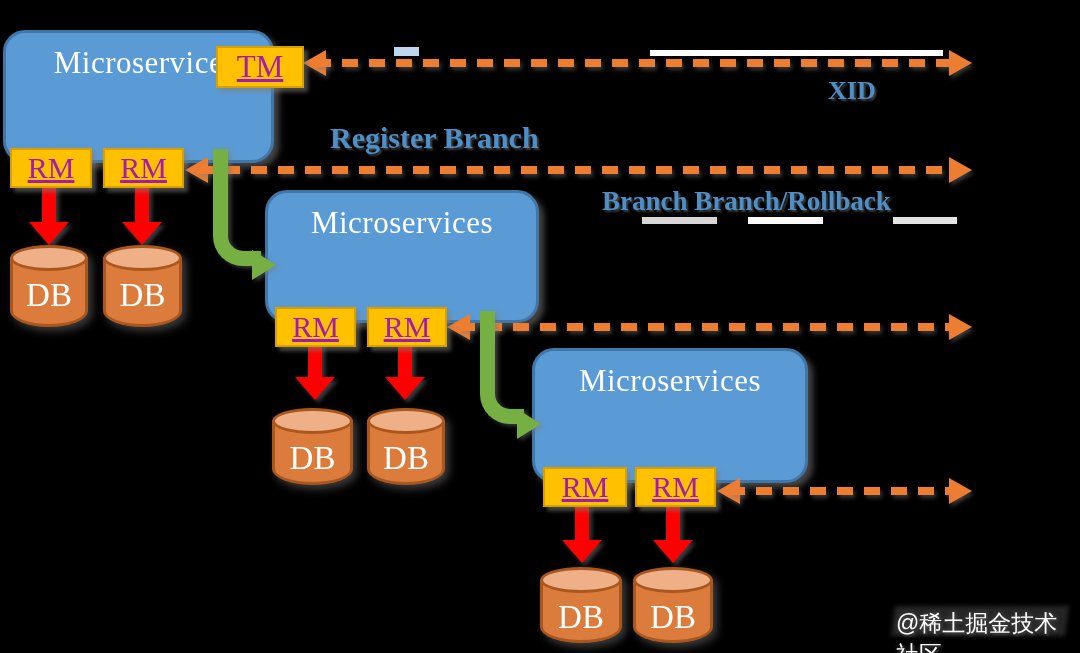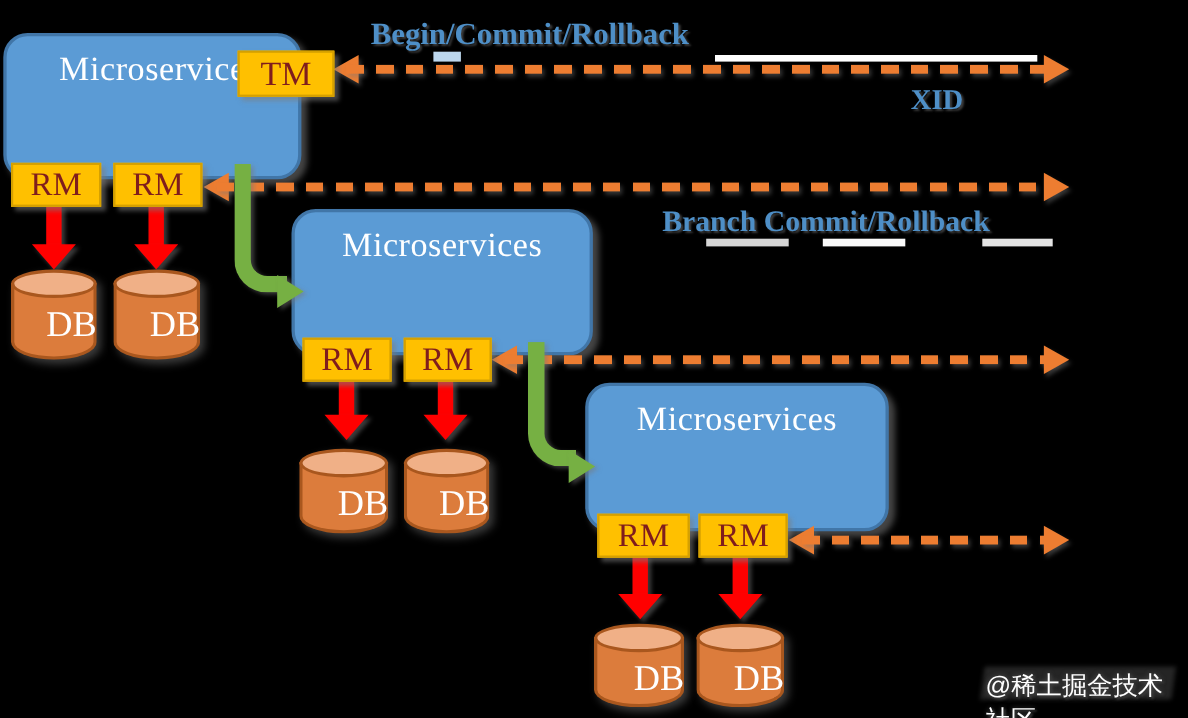--- a/index.html
+++ b/index.html
@@ -4,35 +4,35 @@
 <style>
   html,body{margin:0;padding:0;background:#000;}
   .canvas{position:relative;width:1080px;height:653px;background:#000;overflow:hidden;
           font-family:"Liberation Serif","DejaVu Serif",serif;}
   
   .bluebox{position:absolute;background:var(--blue-box);border:3px solid var(--blue-border);
            border-radius:22px;box-shadow:5px 5px 6px rgba(125,125,125,.55);
            color:#fff;text-align:center;z-index:1;}
   .bluebox .cap{display:block;margin-top:12px;font-size:31px;letter-spacing:.5px;}
   .goldbadge{position:absolute;background:var(--gold);border:2px solid var(--gold-border);
-             box-shadow:4px 4px 4px rgba(125,125,125,.55);color:#7f1d1d;
+             box-shadow:4px 4px 4px rgba(125,125,125,.55);color:#a21caf;
              display:flex;align-items:center;justify-content:center;
-             font-size:30px;z-index:6;}
+             font-size:30px;z-index:6;text-decoration:underline;}
   .tcbox{position:absolute;left:972px;top:28px;width:102px;height:470px;
          background:var(--gold);border:3px solid #9a9a9a;
          box-shadow:-4px 4px 6px rgba(120,120,120,.45),4px 4px 6px rgba(120,120,120,.45);
          display:flex;align-items:center;justify-content:center;color:#fff;font-size:40px;z-index:2;}
   
   .cyl{position:absolute;filter:drop-shadow(4px 4px 4px rgba(120,120,120,.5));z-index:6;}
   .cyl .body{position:absolute;left:0;right:0;top:12px;bottom:0;background:var(--db-fill);
              border:3px solid var(--db-border);border-top:none;
              border-radius:0 0 50% 50% / 0 0 16px 16px;}
   .cyl .lid{position:absolute;left:0;right:0;top:0;height:26px;background:var(--db-top);
             border:3px solid var(--db-border);border-radius:50%;box-sizing:border-box;}
-  .cyl .cap{position:absolute;left:0;right:0;top:32px;text-align:right;color:#fff;font-size:33px;}
+  .cyl .cap{position:absolute;left:0;right:0;top:32px;text-align:center;color:#fff;font-size:33px;}
   
   .dash{position:absolute;height:8px;z-index:3;
         background:repeating-linear-gradient(90deg,var(--orange) 0,var(--orange) 16px,
                    transparent 16px,transparent 27px);
         filter:drop-shadow(2px 3px 2px rgba(120,120,120,.45));}
   .ah{position:absolute;width:0;height:0;border-top:13px solid transparent;
       border-bottom:13px solid transparent;z-index:3;
       filter:drop-shadow(2px 3px 2px rgba(120,120,120,.45));}
   .ah.r{border-left:23px solid var(--orange);}
   .ah.l{border-right:23px solid var(--orange);}
@@ -156,23 +156,23 @@
 
   <div class="ah l" style="left:717px;top:478px;"></div>
   <div class="dash" style="left:729px;top:487px;width:231px;"></div>
   <div class="ah r" style="left:949px;top:478px;"></div>
 
   <div class="gelbow" style="left:213px;top:149px;width:33px;height:102px;"></div>
   <div class="ghead" style="left:252px;top:250px;"></div>
   <div class="gelbow" style="left:480px;top:311px;width:29px;height:98px;"></div>
   <div class="ghead" style="left:517px;top:409px;"></div>
 
-  <div class="bluelbl" style="left:337px;top:16px;font-size:28px;">Begin/Commit/Rollback</div>
   <div class="bluelbl" style="left:828px;top:76px;font-size:26px;">XID</div>
-  <div class="bluelbl" style="left:602px;top:186px;font-size:27px;">Branch Commit/Rollback</div>
+  <div class="bluelbl" style="left:330px;top:121px;font-size:30px;">Register Branch</div>
+  <div class="bluelbl" style="left:602px;top:186px;font-size:27px;">Branch Branch/Rollback</div>
 
   <div class="strip" style="left:650px;top:50px;width:293px;height:6px;background:#fff;"></div>
   <div class="strip" style="left:394px;top:47px;width:25px;height:9px;background:#BDD7EE;"></div>
   <div class="strip" style="left:642px;top:217px;width:75px;height:7px;background:#d6d6d6;"></div>
   <div class="strip" style="left:748px;top:217px;width:75px;height:7px;background:#fafafa;"></div>
   <div class="strip" style="left:893px;top:217px;width:64px;height:7px;background:#e4e4e4;"></div>
 
   <div class="wm-shadow"></div>
   <div class="wm">@稀土掘金技术社区</div>
 

